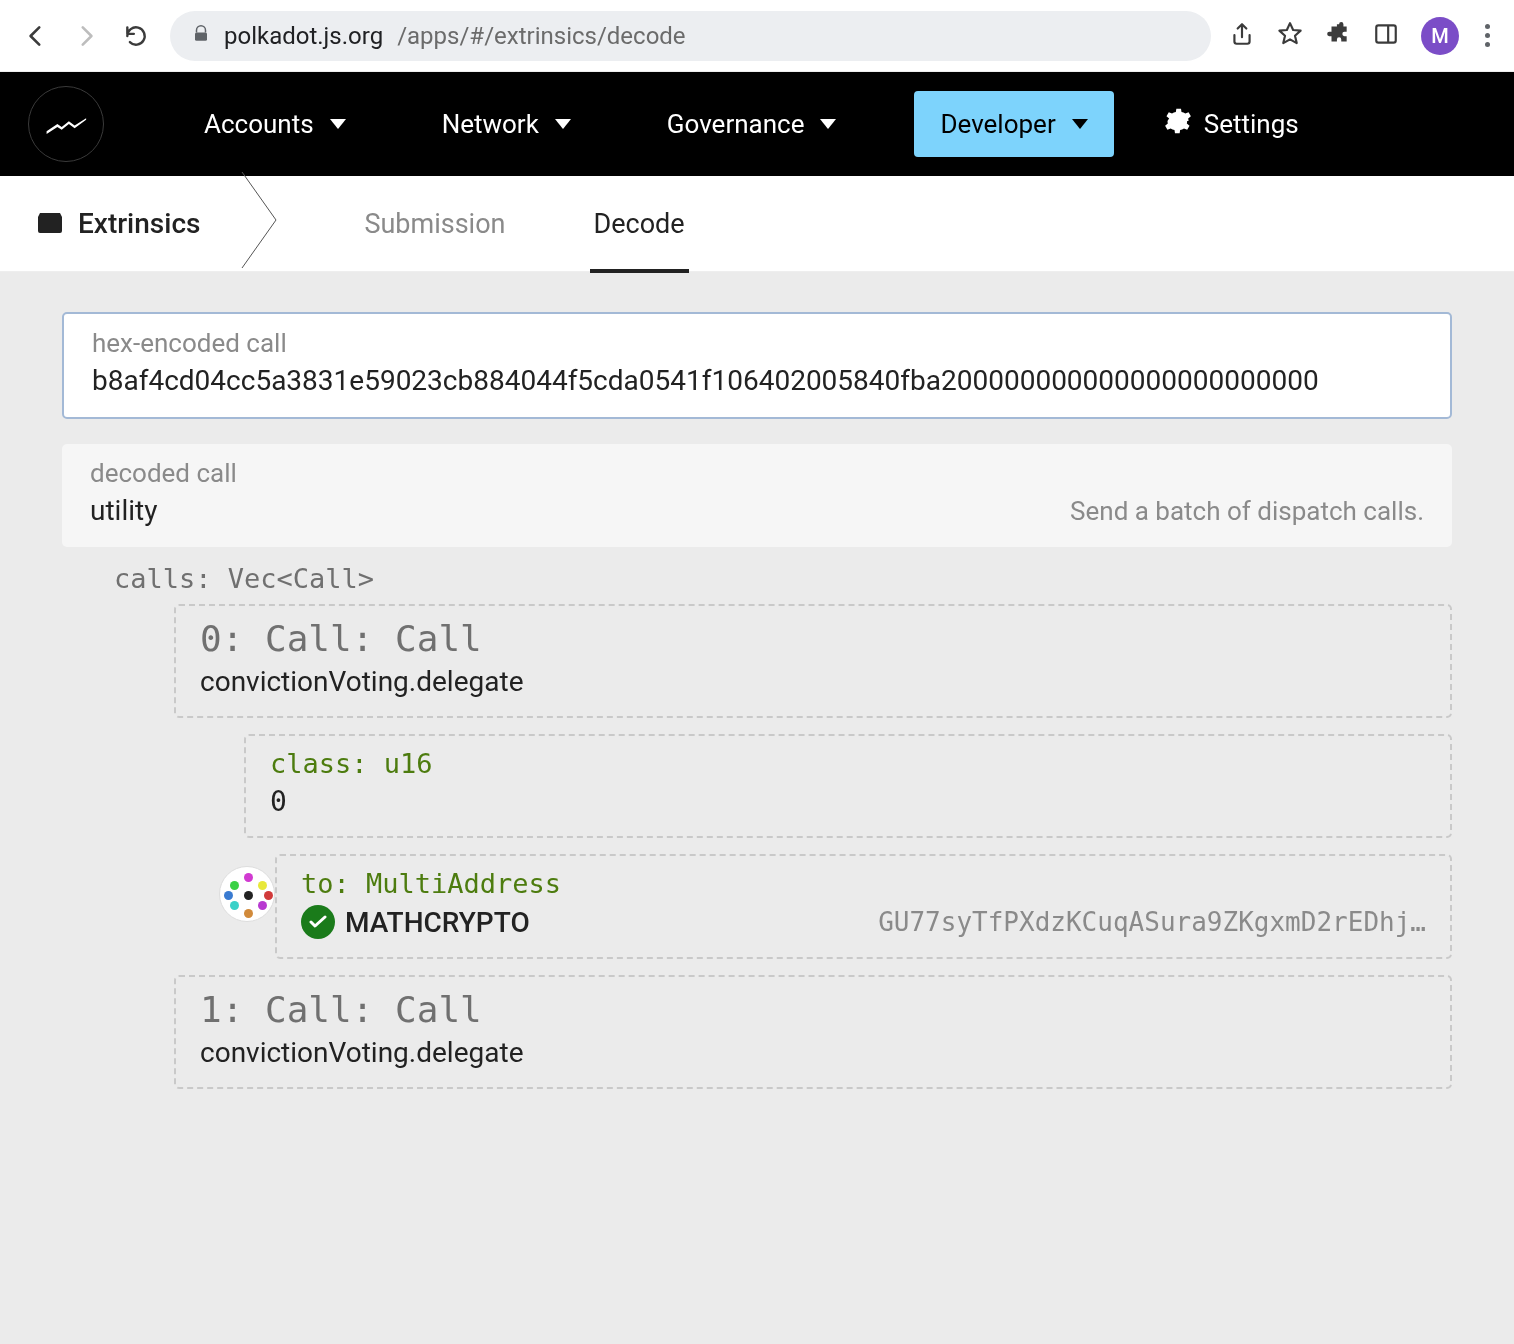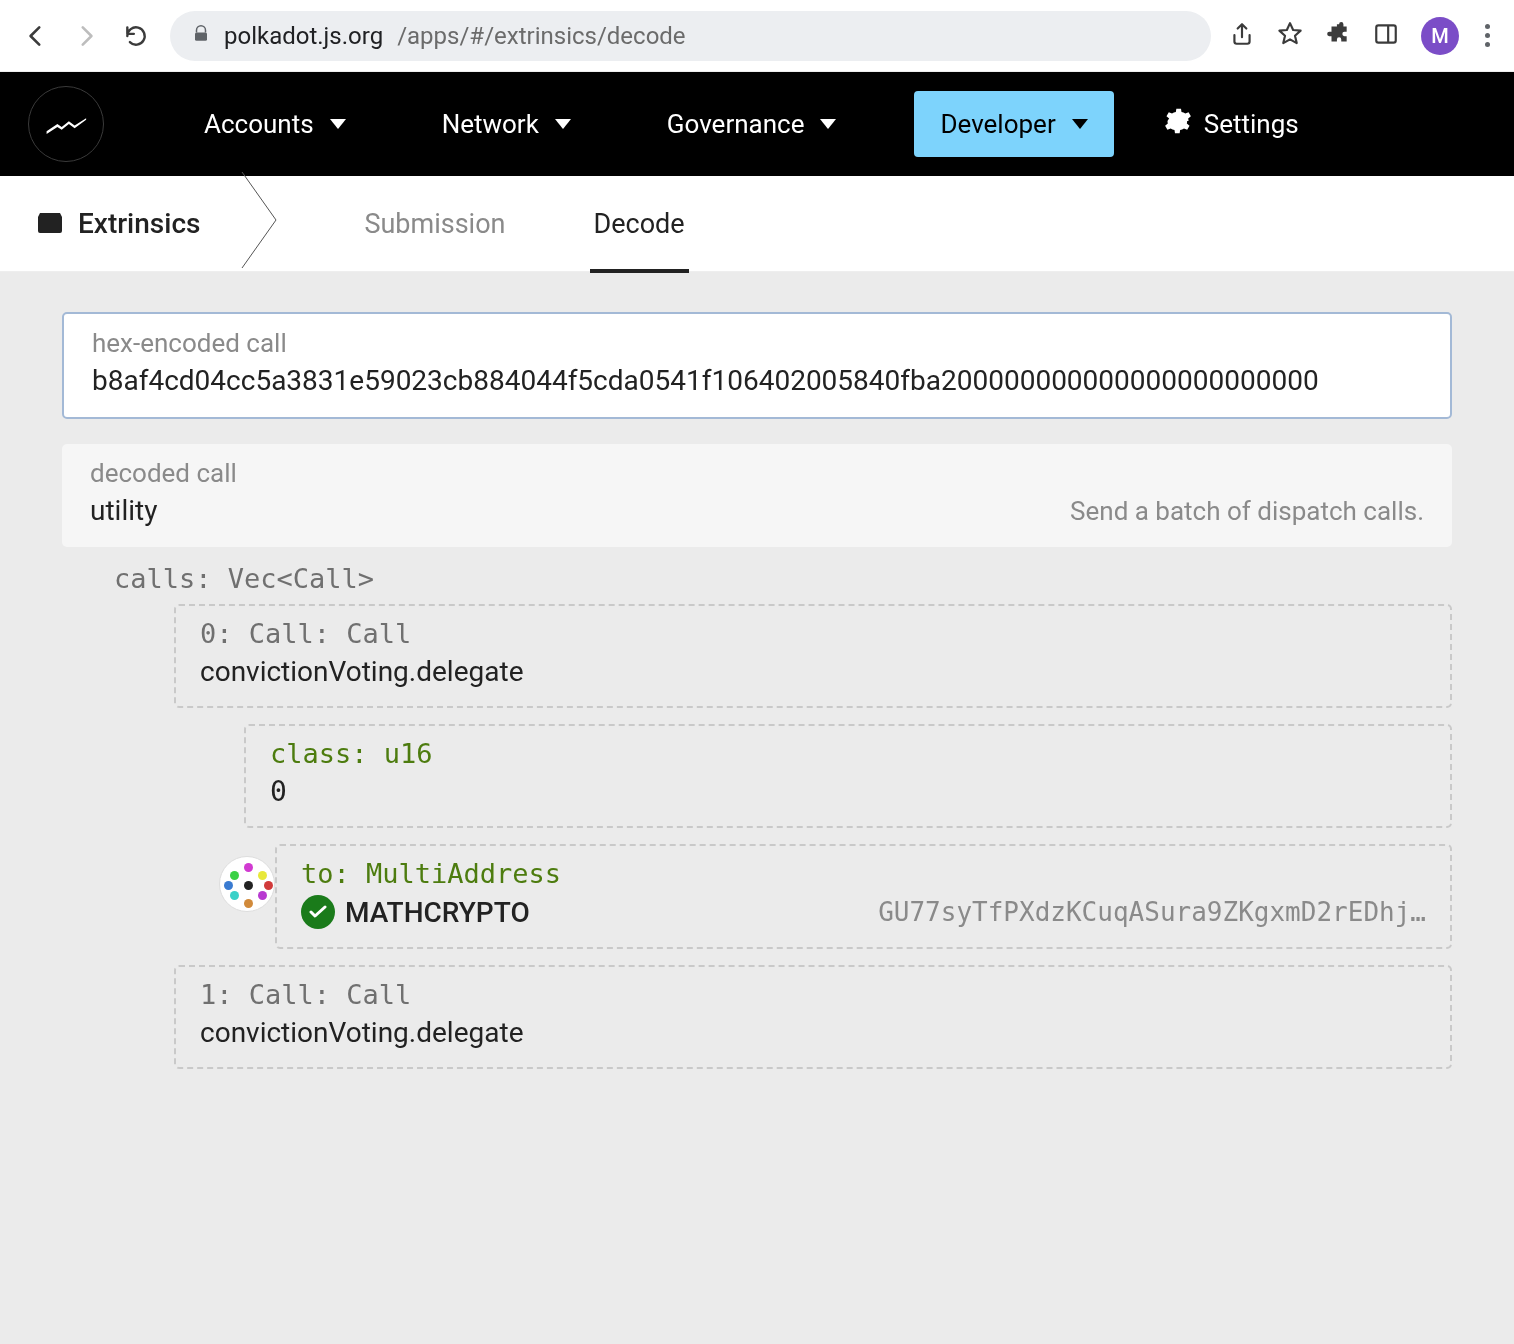--- a/index.html
+++ b/index.html
@@ -185,21 +185,21 @@
   .tree-header .type { color:#707070; }
 
   .dashed-box {
     border: 2px dashed #c9c9c9;
     border-radius: 5px;
     padding: 12px 24px 18px 24px;
     margin-bottom: 16px;
     background: transparent;
   }
   .call-box { margin-left: 60px; }
-  .call-box .line1 { font-size:27px; color:#707070; }
+  .call-box .line1 { font-size:36px; color:#707070; }
   .call-box .line2 { font-size:28px; color:#222; margin-top:6px; }
 
   .param-col { margin-left: 130px; }
   .param-box .pline1 { font-size:27px; color:#4d7c0f; }
   .param-box .pline2 { font-size:28px; color:#222; margin-top:6px; }
 
   .addr-box {
     margin-left: 105px;
     display: flex;
     align-items: flex-start;

